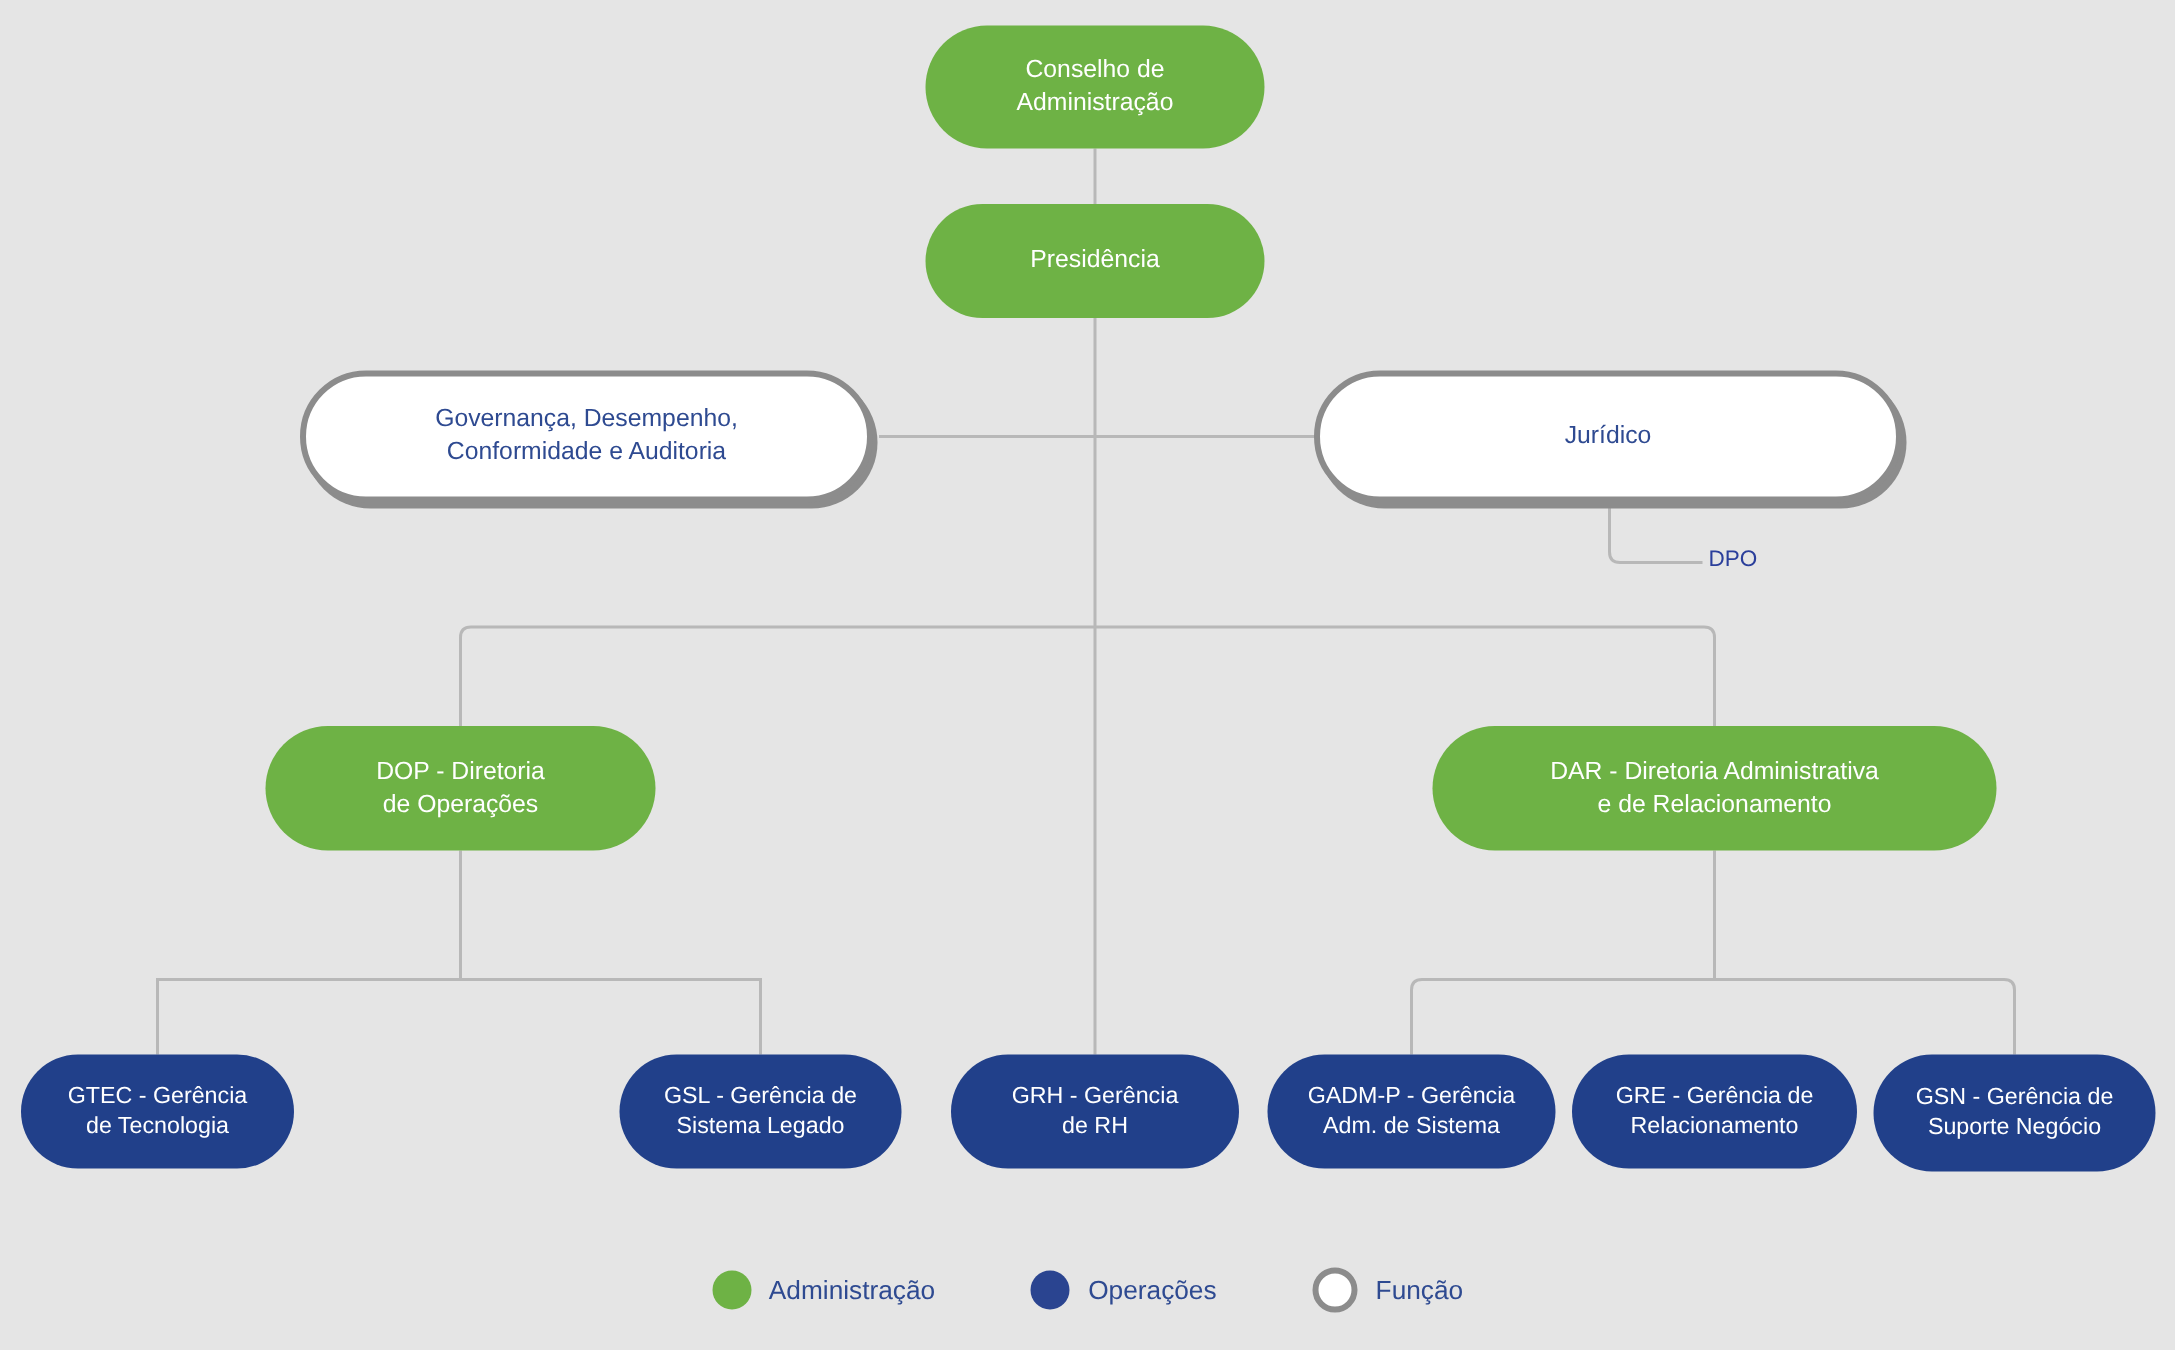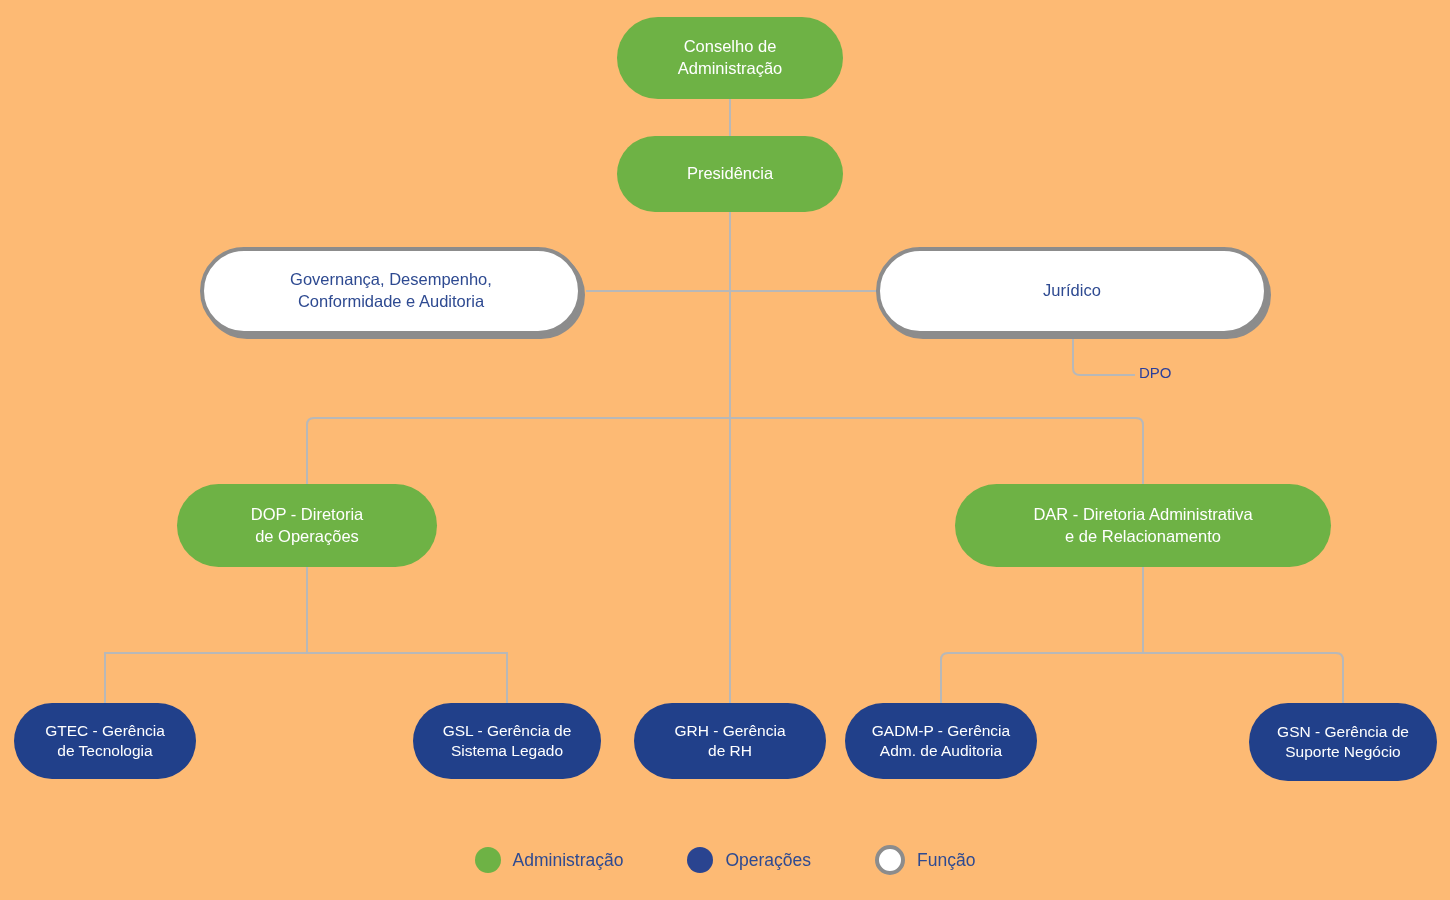--- a/index.html
+++ b/index.html
@@ -4,21 +4,21 @@
 <style>
   html, body {
     margin: 0;
     padding: 0;
     background: #000000;
   }
   #stage {
     position: relative;
     width: 1450px;
     height: 900px;
-    background: #fdba74;
+    background: #e5e5e5;
     font-family: "Liberation Sans", sans-serif;
     overflow: hidden;
   }
   #connectors {
     position: absolute;
     left: 0;
     top: 0;
     width: 1450px;
     height: 900px;
     pointer-events: none;
@@ -166,23 +166,27 @@
 Sistema Legado</span>
   </div>
 
   <div class="node node-ger" style="left:634px; top:703px; width:192px; height:76px;">
     <span>GRH - Gerência
 de RH</span>
   </div>
 
   <div class="node node-ger" style="left:845px; top:703px; width:192px; height:76px;">
     <span>GADM-P - Gerência
-Adm. de Auditoria</span>
-  </div>
-
+Adm. de Sistema</span>
+  </div>
+
+  <div class="node node-ger" style="left:1048px; top:703px; width:190px; height:76px;">
+    <span>GRE - Gerência de
+Relacionamento</span>
+  </div>
 
   <div class="node node-ger" style="left:1249px; top:703px; width:188px; height:78px;justify-content:center;">
     <span>GSN - Gerência de
 Suporte Negócio</span>
   </div>
 
   <div id="legend">
     <div class="legend-item">
       <span class="legend-swatch admin"></span>
       <span class="legend-label">Administração</span>

